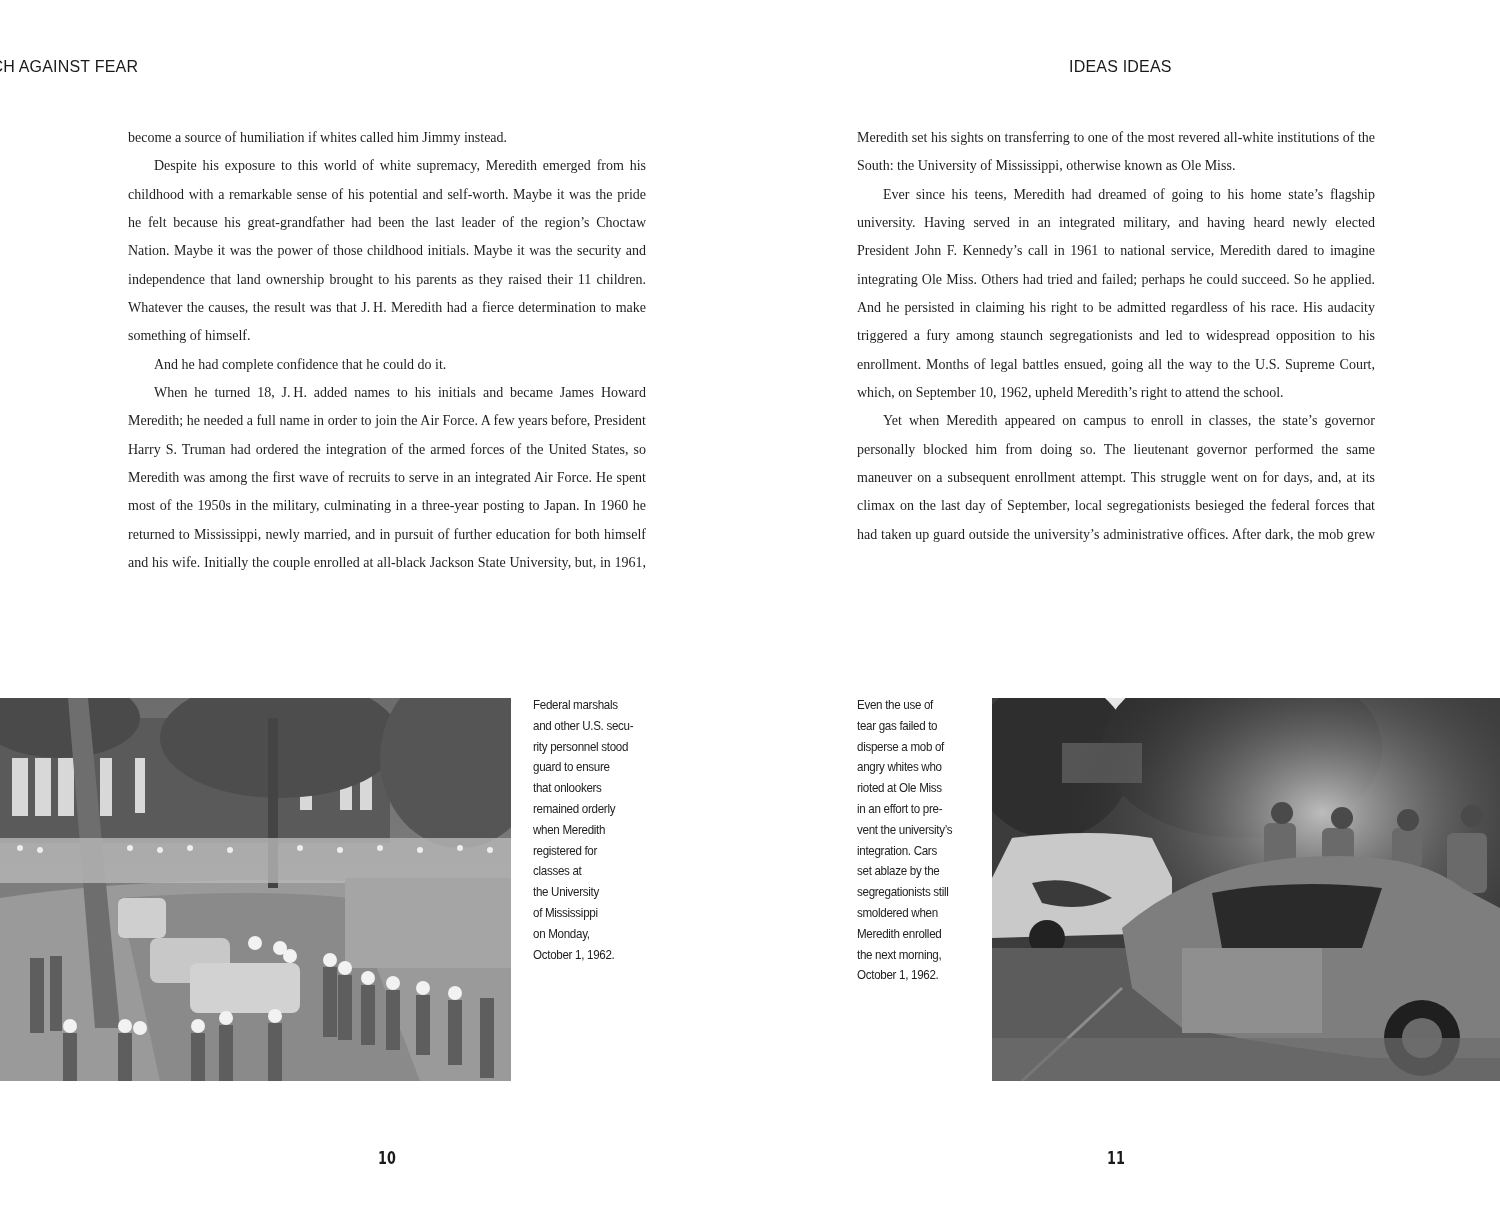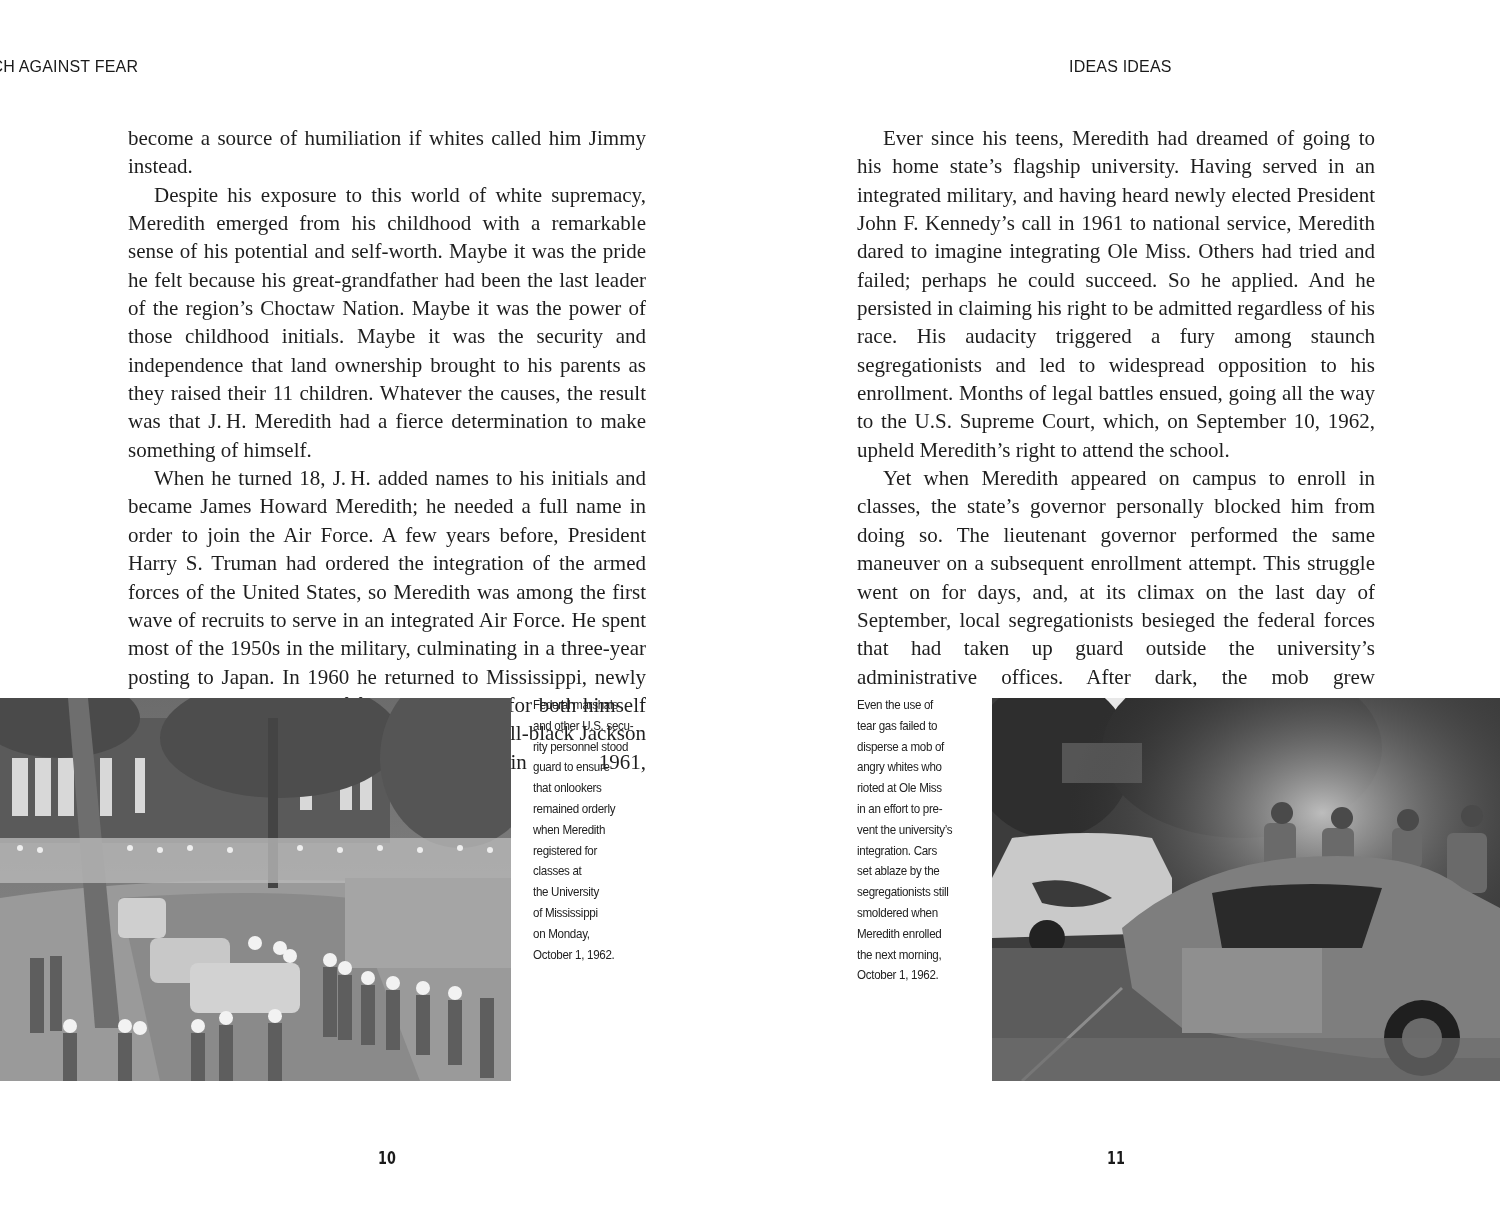--- a/index.html
+++ b/index.html
@@ -35,21 +35,21 @@
     }
     .page.left .running-head { left: -363px; width: 1500px; }
     .page.left .running-head span { position: absolute; left: 281px; }
     .page.right .running-head span { position: absolute; left: 319px; }
 
     .body-text {
       position: absolute;
       top: 124px;
       width: 518px;
       font-family: "Liberation Serif", serif;
-      font-size: 21px;
+      font-size: 14px;
       line-height: 28.35px;
       color: #1e1e1e;
       text-align: justify;
       hyphens: manual;
     }
     .page.left .body-text { left: 128px; }
     .page.right .body-text { left: 107px; }
     .body-text p {
       margin: 0;
       text-indent: 26px;
@@ -103,20 +103,21 @@
 <body>
 
 <div class="page left">
   <div class="running-head">
     <span>THE MARCH AGAINST FEAR</span>
   </div>
 
   <div class="body-text">
     <p class="no-indent">become a source of humiliation if whites called him Jimmy instead.</p>
     <p>Despite his exposure to this world of white supremacy, Meredith emerged from his childhood with a remarkable sense of his potential and self-worth. Maybe it was the pride he felt because his great-grandfather had been the last leader of the region’s Choctaw Nation. Maybe it was the power of those childhood initials. Maybe it was the security and independence that land ownership brought to his parents as they raised their 11 children. Whatever the causes, the result was that J. H. Meredith had a fierce determination to make something of himself.</p>
+    <p>And he had complete confidence that he could do it.</p>
     <p class="last-line-justify">When he turned 18, J. H. added names to his initials and became James Howard Meredith; he needed a full name in order to join the Air Force. A few years before, President Harry S. Truman had ordered the integration of the armed forces of the United States, so Meredith was among the first wave of recruits to serve in an integrated Air Force. He spent most of the 1950s in the military, culminating in a three-year posting to Japan. In 1960 he returned to Mississippi, newly married, and in pursuit of further education for both himself and his wife. Initially the couple enrolled at all-black Jackson State University, but, in 1961,</p>
   </div>
 
   <div class="photo">
     <svg viewBox="0 0 511 383" preserveAspectRatio="none">
       <defs>
         <linearGradient id="skyL" x1="0" y1="0" x2="0" y2="1">
           <stop offset="0" stop-color="#6c6c6c"></stop>
           <stop offset="1" stop-color="#8f8f8f"></stop>
         </linearGradient>
@@ -221,20 +222,21 @@
 
   <div class="folio">10</div>
 </div>
 
 <div class="page right">
   <div class="running-head">
     <span>IDEAS IDEAS</span>
   </div>
 
   <div class="body-text">
+    <p class="no-indent">Meredith set his sights on transferring to one of the most revered all-white institutions of the South: the University of Mississippi, otherwise known as Ole Miss.</p>
     <p>Ever since his teens, Meredith had dreamed of going to his home state’s flagship university. Having served in an integrated military, and having heard newly elected President John F. Kennedy’s call in 1961 to national service, Meredith dared to imagine integrating Ole Miss. Others had tried and failed; perhaps he could succeed. So he applied. And he persisted in claiming his right to be admitted regardless of his race. His audacity triggered a fury among staunch segregationists and led to wide­spread opposition to his enrollment. Months of legal battles ensued, going all the way to the U.S. Supreme Court, which, on September 10, 1962, upheld Meredith’s right to attend the school.</p>
     <p class="last-line-justify">Yet when Meredith appeared on campus to enroll in classes, the state’s governor personally blocked him from doing so. The lieutenant governor performed the same maneuver on a subsequent enrollment attempt. This struggle went on for days, and, at its climax on the last day of September, local segregationists besieged the federal forces that had taken up guard outside the university’s administrative offices. After dark, the mob grew</p>
   </div>
 
   <div class="caption">
     <span class="cline">Even the use of</span>
     <span class="cline">tear gas failed to</span>
     <span class="cline">disperse a mob of</span>
     <span class="cline">angry whites who</span>
     <span class="cline">rioted at Ole Miss</span>

